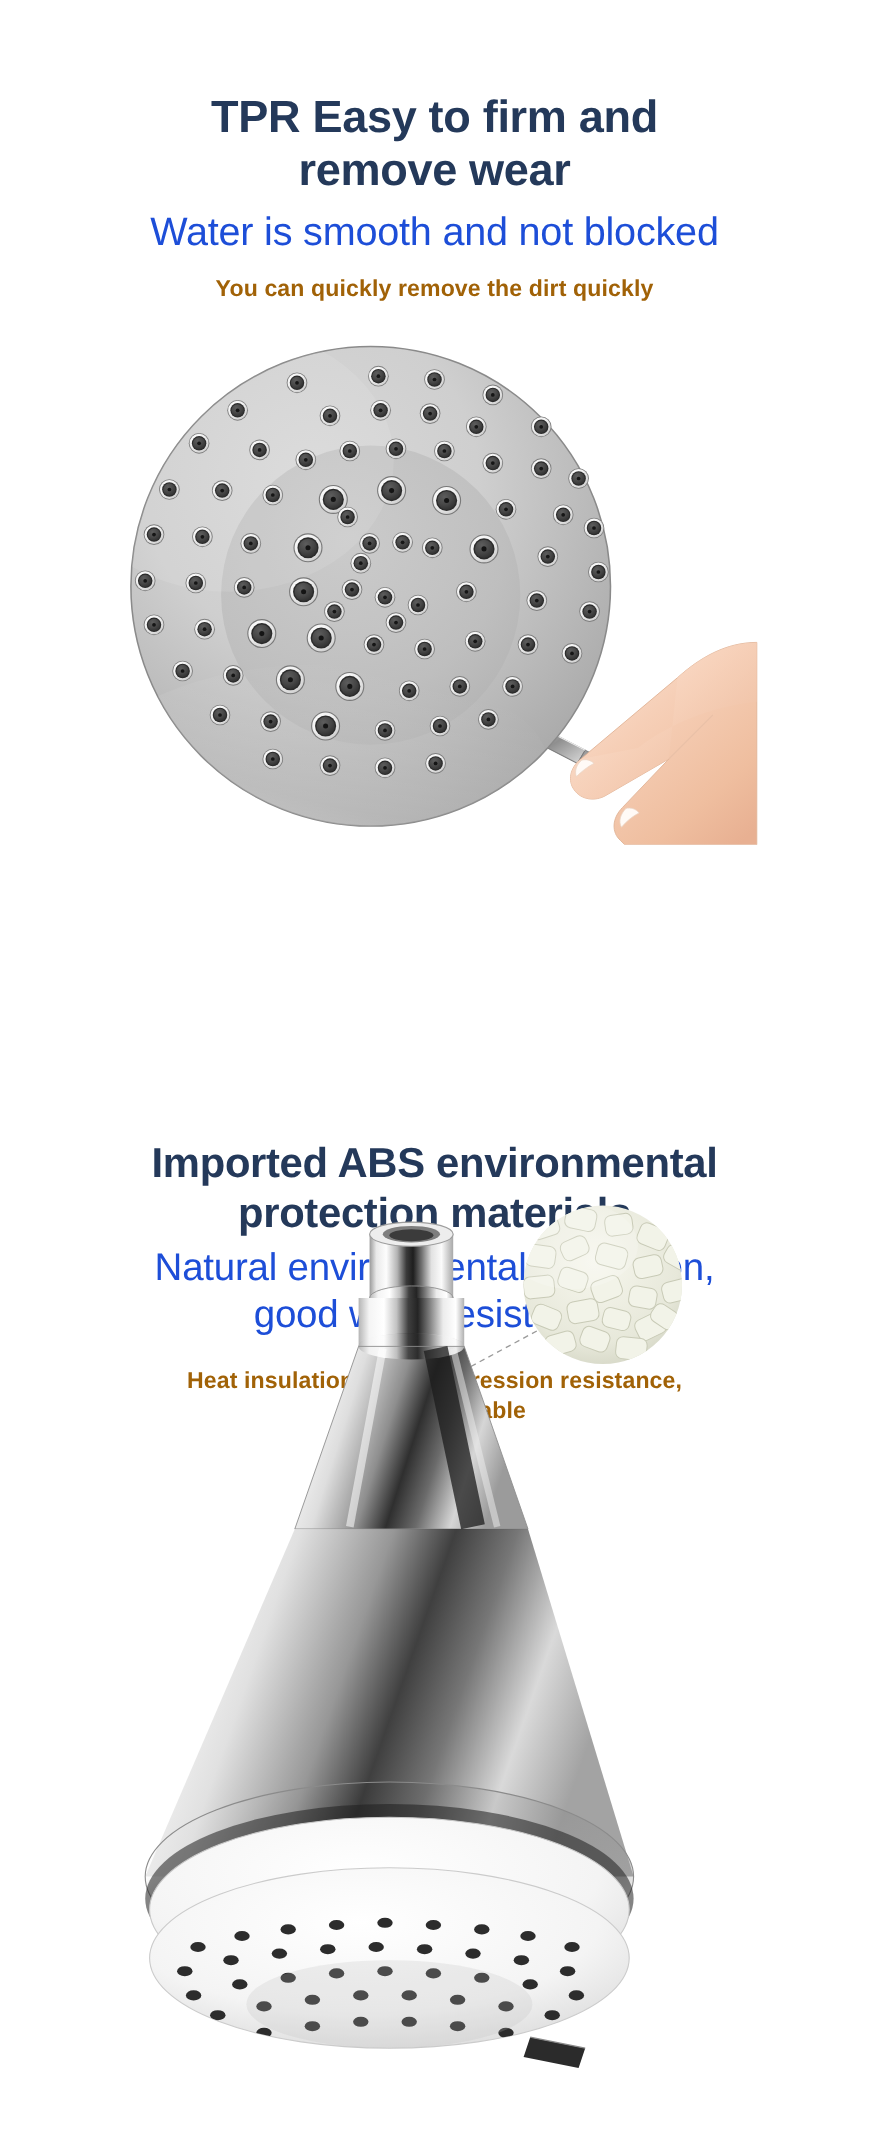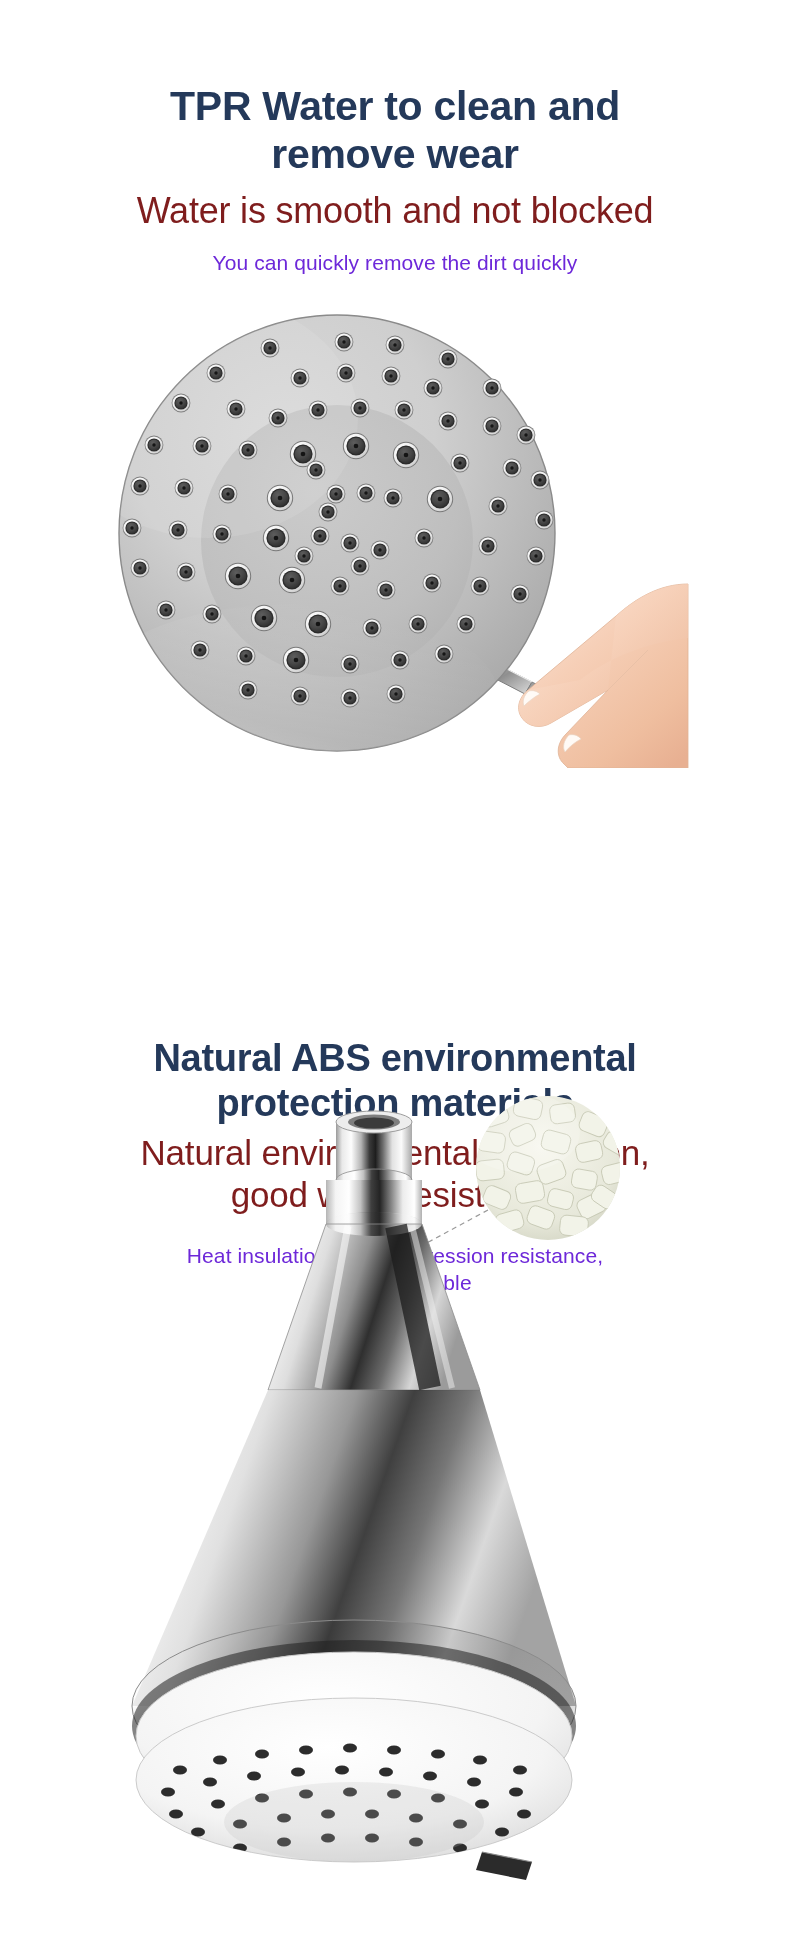--- a/index.html
+++ b/index.html
@@ -34,34 +34,34 @@
     line-height: 1.18;
     letter-spacing: -0.3px;
     font-stretch: condensed;
     margin: 0;
     padding: 0;
   }
   .headline-2 {
     font-size: 38px;
   }
   .subhead {
-    color: #7f1d1d;
+    color: #1d4ed8;
     font-weight: normal;
     font-size: 36px;
     line-height: 1.2;
     letter-spacing: -0.2px;
     margin: 0;
     padding: 0;
   }
   .subhead-2 {
     font-size: 35px;
   }
   .caption {
-    color: #6d28d9;
-    font-weight: normal;
+    color: #a16207;
+    font-weight: bold;
     font-size: 21px;
     line-height: 1.3;
     letter-spacing: 0.1px;
     margin: 0;
     padding: 0;
   }
   .tight { display: block; }
 
   
   .art {
@@ -69,21 +69,21 @@
   }
   .art svg { display: block; }
 </style>
 </head>
 <body>
 
 <div class="page">
 
   <div class="section-text" style="top:82px;">
     <div class="headline">
-      <span class="tight">TPR Water to clean and</span>
+      <span class="tight">TPR Easy to firm and</span>
       <span class="tight">remove wear</span>
     </div>
     <div class="subhead" style="margin-top:10px;">
       <span class="tight">Water is smooth and not blocked</span>
     </div>
     <div class="caption" style="margin-top:17px;">
       <span class="tight">You can quickly remove the dirt quickly</span>
     </div>
   </div>
 
@@ -418,21 +418,21 @@
         <path d="M441 393 C436 397 434 403 436 408 C440 404 446 399 452 396 C449 393 445 392 441 393 Z" fill="#fffaf6" stroke="#ead5c6" stroke-width="0.7"></path>
 
         <path d="M481 437 C476 442 474 449 477 454 C481 449 487 444 493 441 C490 437 485 436 481 437 Z" fill="#fffaf6" stroke="#ead5c6" stroke-width="0.7"></path>
         <path d="M520 392 L560 352" stroke="#e3bda3" stroke-width="1" opacity="0.6" fill="none"></path>
       </g>
     </svg>
   </div>
 
   <div class="section-text" style="top:1036px;">
     <div class="headline headline-2">
-      <span class="tight">Natural ABS environmental</span>
+      <span class="tight">Imported ABS environmental</span>
       <span class="tight">protection materials</span>
     </div>
     <div class="subhead subhead-2" style="margin-top:6px;">
       <span class="tight">Natural environmental protection,</span>
       <span class="tight">good wear resistance</span>
     </div>
     <div class="caption" style="margin-top:26px;">
       <span class="tight">Heat insulation and compression resistance,</span>
       <span class="tight">firm and durable</span>
     </div>

